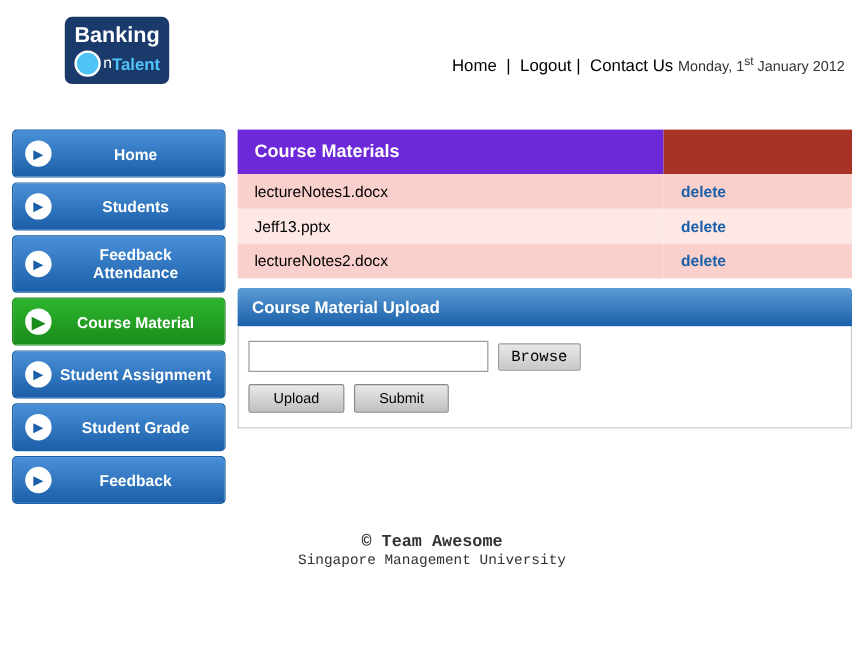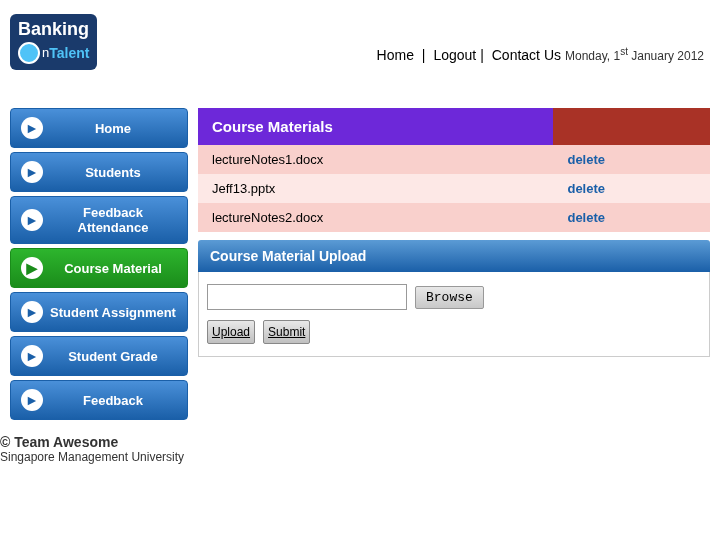--- a/index.html
+++ b/index.html
@@ -22,20 +22,21 @@
     }
     #logo {
       width: 100px;
       height: 80px;
     }
     .logo-box {
       background: #1a3a6b;
       border-radius: 6px;
       padding: 6px 8px;
       display: inline-block;
+      margin-left: 44px;
     }
     .logo-banking {
       color: #fff;
       font-size: 18px;
       font-weight: bold;
       line-height: 1.1;
     }
     .logo-on {
       color: #fff;
       font-size: 13px;
@@ -209,35 +210,35 @@
       border-radius: 2px;
       cursor: pointer;
       font-size: 13px;
       font-family: Liberation Mono, monospace;
     }
     #action-row {
       display: flex;
       gap: 8px;
     }
     .action-btn {
-      padding: 4px 4px;
+      padding: 4px 20px;
       background: linear-gradient(to bottom, #e8e8e8, #c0c0c0);
       border: 1px solid #888;
       border-radius: 2px;
       cursor: pointer;
       font-size: 12px;
-      text-decoration: underline;
     }
 
     
     #footer {
-      text-align: left;
-      margin-top: 14px;
+      text-align: center;
+      margin-top: 24px;
       font-size: 12px;
       color: #333;
+      font-family: Liberation Mono, monospace;
     }
     #footer .team {
       font-size: 14px;
       font-weight: bold;
     }
   </style>
 </head>
 <body>
 
 <div id="header">

